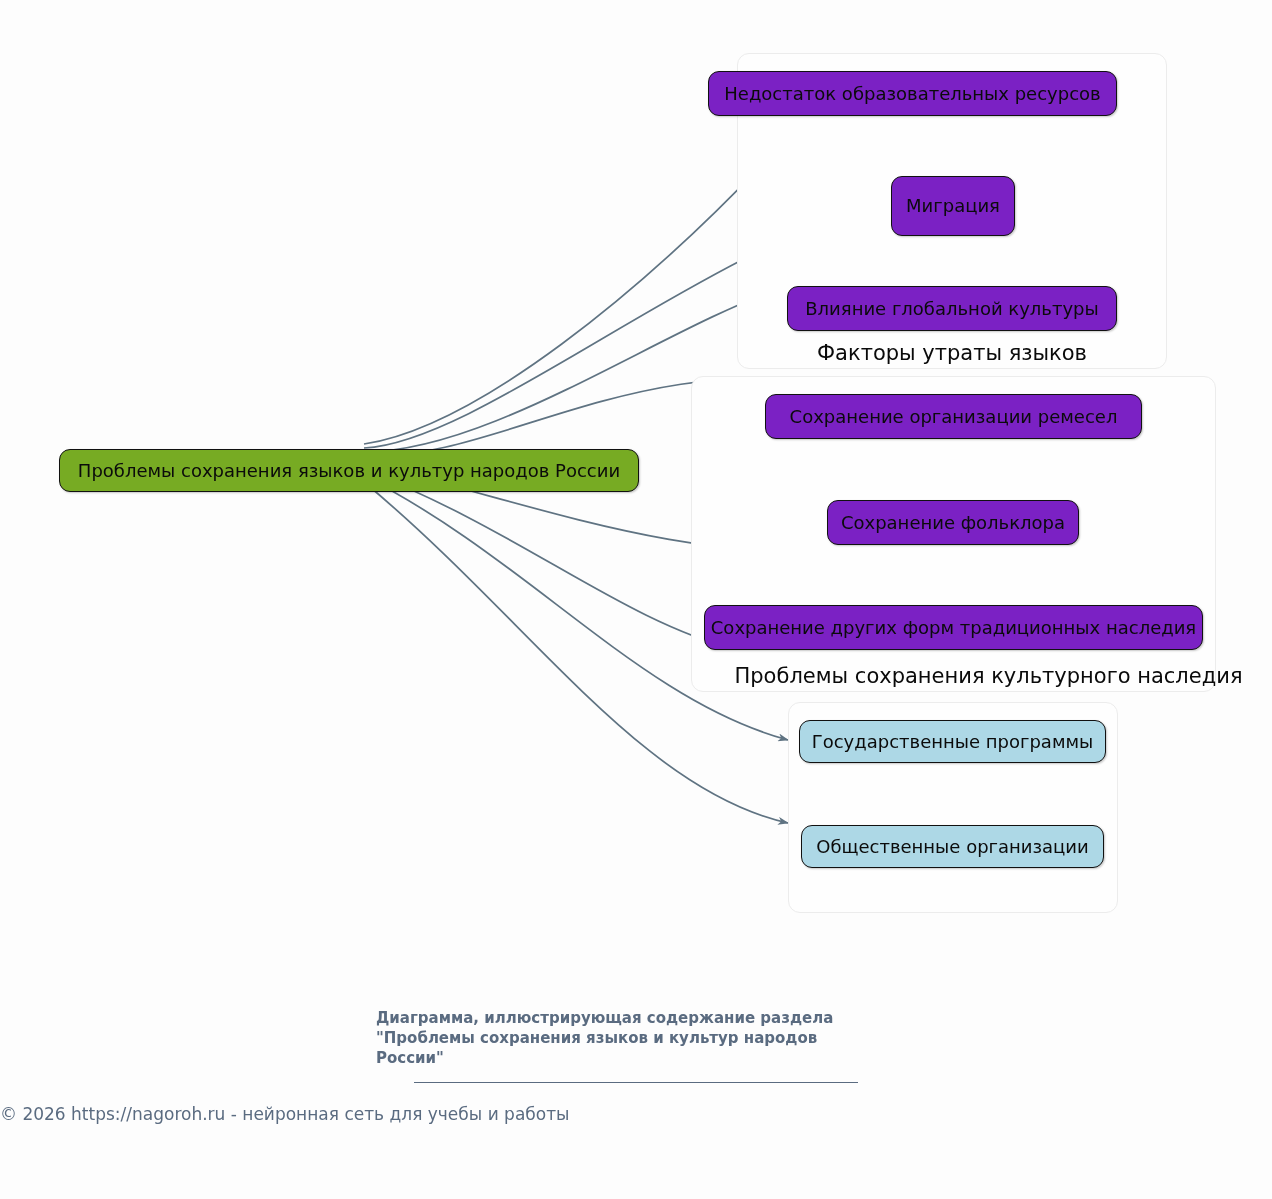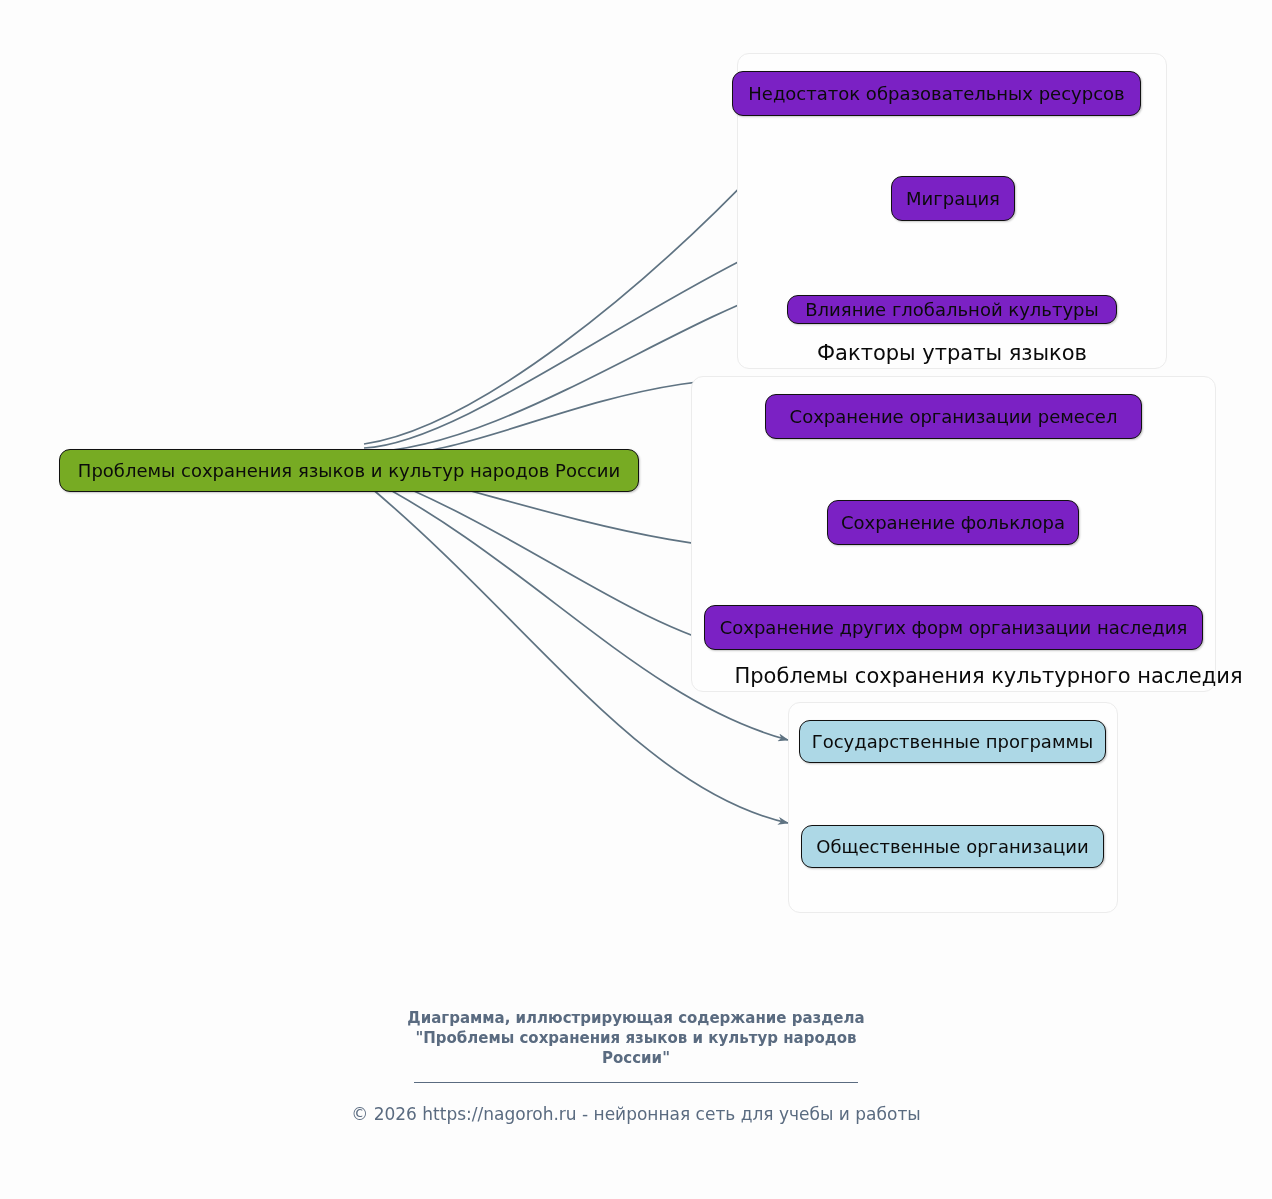--- a/index.html
+++ b/index.html
@@ -74,21 +74,21 @@
   }
   .node.lightblue {
     background: #add8e6;
   }
 
   
   .footer {
     position: absolute;
     left: 0;
     width: 1272px;
-    text-align: center;
+    text-align: left;
   }
   .footer-title {
     color: #5a6b80;
     font-size: 15px;
     font-weight: bold;
     line-height: 20px;
     width: 520px;
     margin: 0 auto;
   }
   .footer-rule {
@@ -123,34 +123,34 @@
       <path d="M364,464 C520,498 680,566 858,549"></path>
       <path d="M364,470 C520,530 620,620 737,650"></path>
       <path d="M364,476 C530,560 640,700 788,740"></path>
       <path d="M364,482 C530,620 640,790 788,823"></path>
     </g>
   </svg>
 
   <div class="cluster" style="left:737px; top:53px; width:430px; height:316px;"></div>
   <div class="cluster-label" style="left:737px; top:341px; width:430px;">Факторы утраты языков</div>
 
-  <div class="node purple" style="left:732px; top:71px; width:409px; height:45px;">Недостаток образовательных ресурсов</div>
+  <div class="node purple" style="left:708px; top:71px; width:409px; height:45px;">Недостаток образовательных ресурсов</div>
 
-  <div class="node purple" style="left:891px; top:176px; width:124px; height:45px;">Миграция</div>
+  <div class="node purple" style="left:891px; top:176px; width:124px; height:60px;">Миграция</div>
 
-  <div class="node purple" style="left:787px; top:295px; width:330px; height:29px;">Влияние глобальной культуры</div>
+  <div class="node purple" style="left:787px; top:286px; width:330px; height:45px;">Влияние глобальной культуры</div>
 
   <div class="cluster" style="left:691px; top:376px; width:525px; height:316px;"></div>
   <div class="cluster-label" style="left:691px; top:664px; width:595px;">Проблемы сохранения культурного наследия</div>
 
   <div class="node purple" style="left:765px; top:394px; width:377px; height:45px;">Сохранение организации ремесел</div>
 
   <div class="node purple" style="left:827px; top:500px; width:252px; height:45px;">Сохранение фольклора</div>
 
-  <div class="node purple" style="left:704px; top:605px; width:499px; height:45px;">Сохранение других форм организации наследия</div>
+  <div class="node purple" style="left:704px; top:605px; width:499px; height:45px;">Сохранение других форм традиционных наследия</div>
 
   <div class="cluster" style="left:788px; top:702px; width:330px; height:211px;"></div>
 
   <div class="node lightblue" style="left:801px; top:825px; width:303px; height:43px;">Общественные организации</div>
 
   <div class="node lightblue" style="left:799px; top:720px; width:307px; height:43px;">Государственные программы</div>
 
   <div class="node root" style="left:47px; top:449px; width:580px; height:43px;">Проблемы сохранения языков и культур народов России</div>
 
   <div class="footer" style="top:1008px;">

